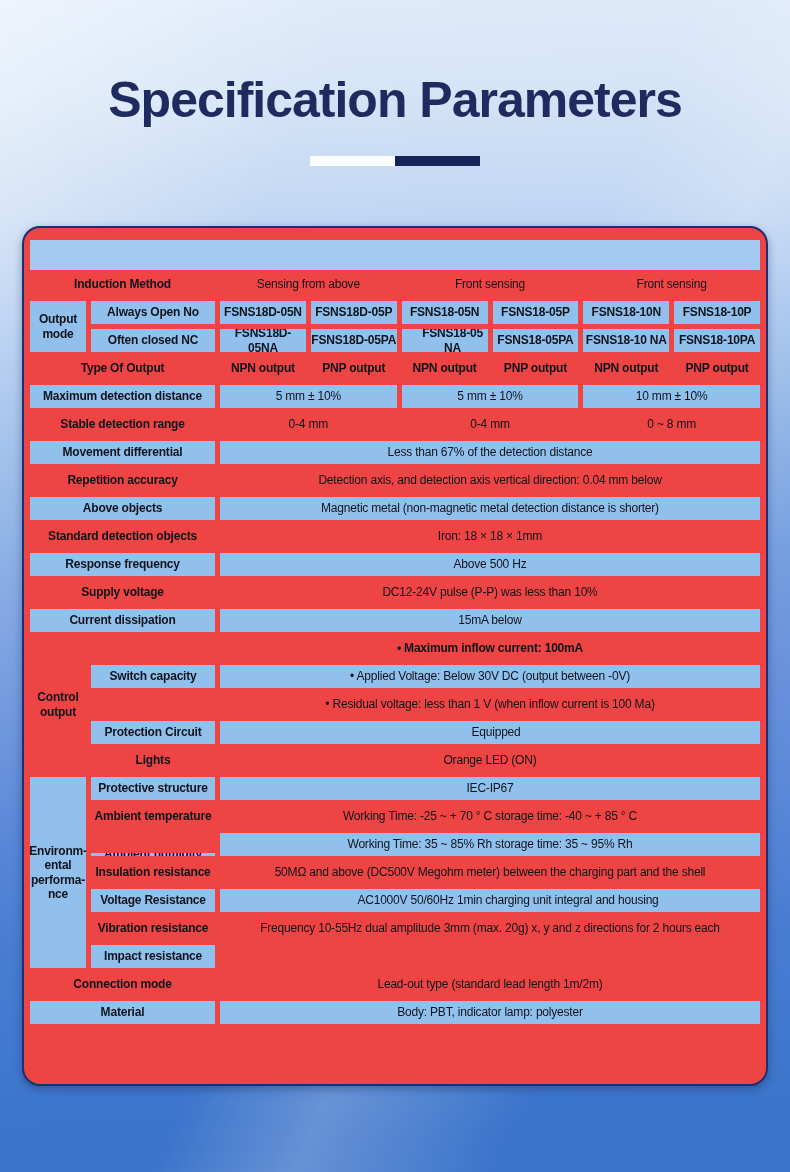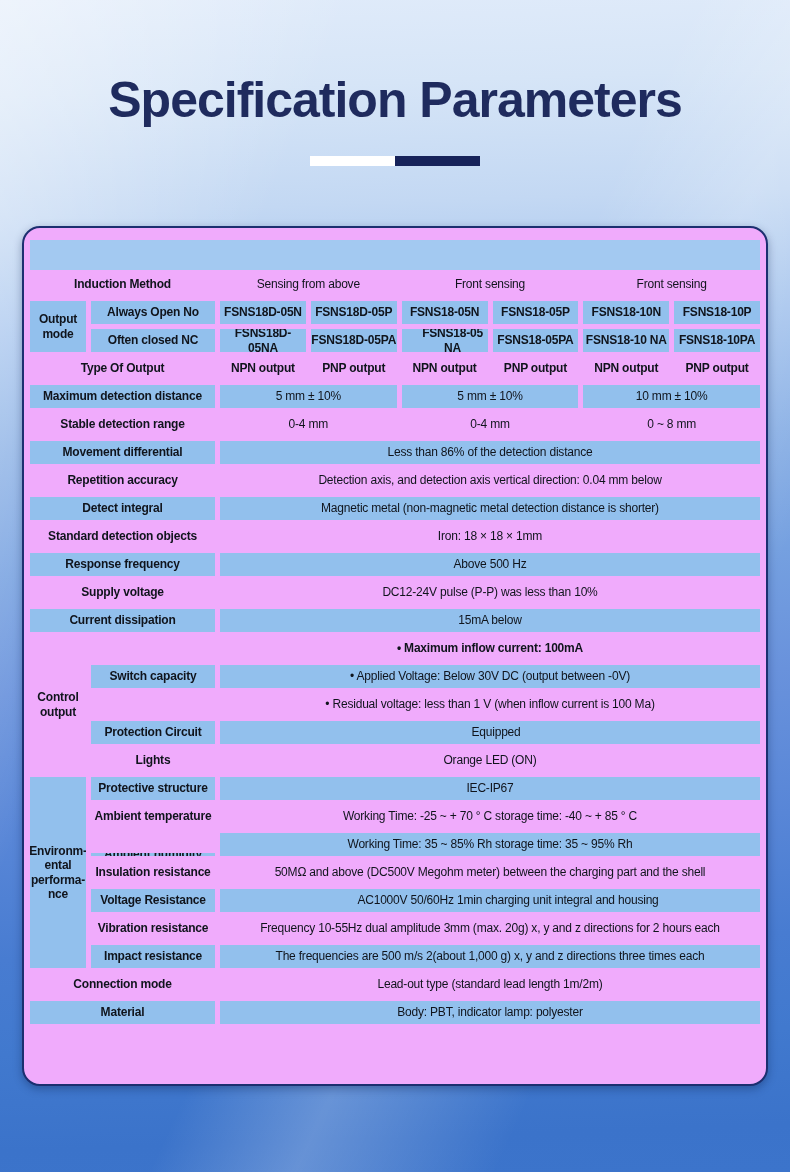--- a/index.html
+++ b/index.html
@@ -20,21 +20,21 @@
   .header{position:relative;text-align:center;}
   h1.title{
     margin:70px 0 0;font-size:50px;line-height:1.2;font-weight:700;
     color:#1f2b5e;letter-spacing:-1px;
   }
   .underline{width:170px;height:10px;margin:26px auto 0;display:flex;}
   .u-white{width:85px;height:10px;background:#ffffff;}
   .u-navy{width:85px;height:10px;background:#17235a;}
   .card{
     position:absolute;left:22px;top:226px;width:746px;height:860px;
-    box-sizing:border-box;background:#f0abfc;
+    box-sizing:border-box;background:#ef4444;
     border:2px solid #1c2f70;border-radius:18px;
     padding:12px 6px 0 6px;
     box-shadow:0 3px 8px rgba(10,25,70,.35);
   }
   .band{height:30px;background:#a3c9f1;margin-bottom:3px;}
   .grid{
     display:grid;
     grid-template-columns:56px 124px repeat(6,1fr);
     grid-auto-rows:23px;
     gap:5px;
@@ -94,24 +94,24 @@
       <div class="cell bold" style="grid-area: 4 / 8 / span 1 / span 1;">PNP output</div>
       <div class="cell blue bold" style="grid-area: 5 / 1 / span 1 / span 2;">Maximum detection distance</div>
       <div class="cell blue" style="grid-area: 5 / 3 / span 1 / span 2;">5 mm ± 10%</div>
       <div class="cell blue" style="grid-area: 5 / 5 / span 1 / span 2;">5 mm ± 10%</div>
       <div class="cell blue" style="grid-area: 5 / 7 / span 1 / span 2;">10 mm ± 10%</div>
       <div class="cell bold" style="grid-area: 6 / 1 / span 1 / span 2;">Stable detection range</div>
       <div class="cell" style="grid-area: 6 / 3 / span 1 / span 2;">0-4 mm</div>
       <div class="cell" style="grid-area: 6 / 5 / span 1 / span 2;">0-4 mm</div>
       <div class="cell" style="grid-area: 6 / 7 / span 1 / span 2;">0 ~ 8 mm</div>
       <div class="cell blue bold" style="grid-area: 7 / 1 / span 1 / span 2;">Movement differential</div>
-      <div class="cell blue" style="grid-area: 7 / 3 / span 1 / span 6;">Less than 86% of the detection distance</div>
+      <div class="cell blue" style="grid-area: 7 / 3 / span 1 / span 6;">Less than 67% of the detection distance</div>
       <div class="cell bold" style="grid-area: 8 / 1 / span 1 / span 2;">Repetition accuracy</div>
       <div class="cell" style="grid-area: 8 / 3 / span 1 / span 6;">Detection axis, and detection axis vertical direction: 0.04 mm below</div>
-      <div class="cell blue bold" style="grid-area: 9 / 1 / span 1 / span 2;">Detect integral</div>
+      <div class="cell blue bold" style="grid-area: 9 / 1 / span 1 / span 2;">Above objects</div>
       <div class="cell blue" style="grid-area: 9 / 3 / span 1 / span 6;">Magnetic metal (non-magnetic metal detection distance is shorter)</div>
       <div class="cell bold" style="grid-area: 10 / 1 / span 1 / span 2;">Standard detection objects</div>
       <div class="cell" style="grid-area: 10 / 3 / span 1 / span 6;">Iron: 18 × 18 × 1mm</div>
       <div class="cell blue bold" style="grid-area: 11 / 1 / span 1 / span 2;">Response frequency</div>
       <div class="cell blue" style="grid-area: 11 / 3 / span 1 / span 6;">Above 500 Hz</div>
       <div class="cell bold" style="grid-area: 12 / 1 / span 1 / span 2;">Supply voltage</div>
       <div class="cell" style="grid-area: 12 / 3 / span 1 / span 6;">DC12-24V pulse (P-P) was less than 10%</div>
       <div class="cell blue bold" style="grid-area: 13 / 1 / span 1 / span 2;">Current dissipation</div>
       <div class="cell blue" style="grid-area: 13 / 3 / span 1 / span 6;">15mA below</div>
       <div class="cell bold" style="grid-area: 14 / 1 / span 5 / span 1;">Control
@@ -134,19 +134,18 @@
       <div class="cell" style="grid-area: 20 / 3 / span 1 / span 6;">Working Time: -25 ~ + 70 ° C storage time: -40 ~ + 85 ° C</div>
       <div class="cell blue bold" style="grid-area: 21 / 2 / span 1 / span 1; margin-top: 20px;">Ambient humidity</div>
       <div class="cell blue" style="grid-area: 21 / 3 / span 1 / span 6;">Working Time: 35 ~ 85% Rh storage time: 35 ~ 95% Rh</div>
       <div class="cell bold" style="grid-area: 22 / 2 / span 1 / span 1;">Insulation resistance</div>
       <div class="cell" style="grid-area: 22 / 3 / span 1 / span 6;">50MΩ and above (DC500V Megohm meter) between the charging part and the shell</div>
       <div class="cell blue bold" style="grid-area: 23 / 2 / span 1 / span 1;">Voltage Resistance</div>
       <div class="cell blue" style="grid-area: 23 / 3 / span 1 / span 6; padding-left: 36px;">AC1000V 50/60Hz 1min charging unit integral and housing</div>
       <div class="cell bold" style="grid-area: 24 / 2 / span 1 / span 1;">Vibration resistance</div>
       <div class="cell" style="grid-area: 24 / 3 / span 1 / span 6;">Frequency 10-55Hz dual amplitude 3mm (max. 20g) x, y and z directions for 2 hours each</div>
       <div class="cell blue bold" style="grid-area: 25 / 2 / span 1 / span 1;">Impact resistance</div>
-      <div class="cell blue" style="grid-area: 25 / 3 / span 1 / span 6;">The frequencies are 500 m/s 2(about 1,000 g) x, y and z directions three times each</div>
       <div class="cell bold" style="grid-area: 26 / 1 / span 1 / span 2;">Connection mode</div>
       <div class="cell" style="grid-area: 26 / 3 / span 1 / span 6;">Lead-out type (standard lead length 1m/2m)</div>
       <div class="cell blue bold" style="grid-area: 27 / 1 / span 1 / span 2;">Material</div>
       <div class="cell blue" style="grid-area: 27 / 3 / span 1 / span 6;">Body: PBT, indicator lamp: polyester</div>
     </div>
 </div>
 
 </body></html>

